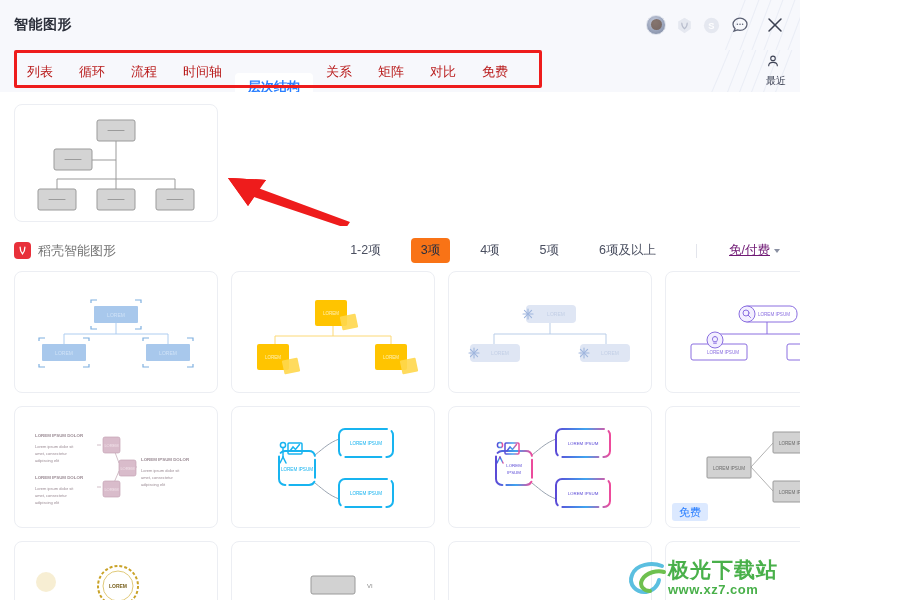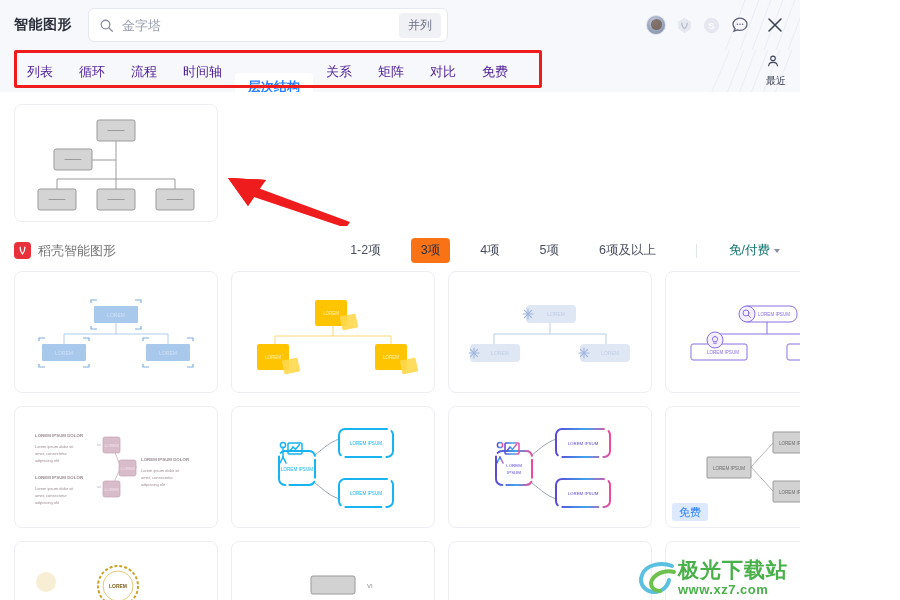--- a/index.html
+++ b/index.html
@@ -74,21 +74,21 @@
     display: flex; align-items: center;
     padding: 0 14px;
     overflow: hidden;
   }
   .tabbar-deco{
     position:absolute; right:-40px; top:-110px; width:260px;height:220px;
     pointer-events:none; opacity:.5;
   }
   .tabs { display: flex; align-items: center; height: 32px; position: relative; z-index:2;}
   .tab {
-    font-size: 13px; color: #4c1d95; padding: 7px 13px; cursor: pointer;
+    font-size: 13px; color: #b91c1c; padding: 7px 13px; cursor: pointer;
     white-space: nowrap; border-radius: 4px 4px 0 0; line-height: 1;
   }
   .tab.active { color: #2a7fff; background: #ffffff; font-weight: bold; margin-top: 30px; }
   .recent {
     margin-left: auto; display: flex; align-items: flex-start; gap: 4px;
     font-size: 10px; color: #3f4456; cursor: pointer; position:relative; z-index:2;flex-direction:column;
   }
   .recent svg { width: 14px; height: 14px; }
 
   
@@ -124,21 +124,21 @@
   }
   .brand-logo svg{width:11px;height:11px;}
   .brand-name { font-size: 13px; color: #737373; }
   .filters { margin-left:auto; display:flex; align-items:center; gap:20px; }
   .filter {
     font-size: 12.5px; color:#4a4f60; padding: 4px 10px; border-radius:4px; cursor:pointer;
     white-space:nowrap;
   }
   .filter.active { background:#f97316; color:#2b3040; }
   .filter-div { width:1px; height:14px; background:#e3e5ec; margin: 0 10px; }
-  .filter-drop { display:flex;align-items:center;gap:4px; font-size:12.5px;color:#0f766e;cursor:pointer;padding:4px 2px;}
+  .filter-drop { display:flex;align-items:center;gap:4px; font-size:12.5px;color:#701a75;cursor:pointer;padding:4px 2px;text-decoration:underline;}
   .caret { width:0;height:0;border-left:3.5px solid transparent;border-right:3.5px solid transparent;border-top:4px solid #8a90a2;}
 
   
   .grid {
     display: grid;
     grid-template-columns: repeat(4, 204px);
     gap: 13px;
     padding: 0 14px;
   }
   .tpl-card {
@@ -150,21 +150,21 @@
   }
   .tpl-card svg { display:block; }
   .free-badge {
     position:absolute; left: 6px; bottom: 6px;
     background:#dce9ff; color:#2a7fff; font-size:11px;
     padding: 2px 7px; border-radius:3px; line-height:1.3;
   }
 
   
   .watermark {
-    position:absolute; right: 12px; bottom: 4px; z-index: 40;
+    position:absolute; right: 22px; bottom: 4px; z-index: 40;
     display:flex; align-items:center; pointer-events:none;
   }
   .wm-text { display:flex; flex-direction:column; line-height:1; }
   .wm-title { font-size: 21px; font-weight:bold; color:#49b04a; letter-spacing:1px;}
   .wm-url { font-size: 13px; font-weight:bold; color:#49b04a; letter-spacing:.5px; margin-top:3px;}
 </style>
 </head>
 <body>
 
 <div id="app">
@@ -176,30 +176,20 @@
         <path d="M132 220 C 162 150, 187 80, 217 0"></path>
         <path d="M144 220 C 174 150, 199 80, 229 0"></path>
         <path d="M156 220 C 186 150, 211 80, 241 0"></path>
         <path d="M168 220 C 198 150, 223 80, 253 0"></path>
         <path d="M100 220 C 140 140, 170 60, 190 0"></path>
       </g>
     </svg>
 
     <div class="app-title">智能图形</div>
 
-    <div class="search-box">
-      <span class="search-icon">
-        <svg viewBox="0 0 16 16" fill="none" stroke="currentColor" stroke-width="1.4">
-          <circle cx="7" cy="7" r="4.6"></circle>
-            <line x1="10.4" y1="10.4" x2="14.2" y2="14.2" stroke-linecap="round"></line>
-        </svg>
-      </span>
-      <input class="search-input" type="text" placeholder="金字塔" style="">
-      <span class="search-tag">并列</span>
-    </div>
 
     <div class="header-right">
       <span class="avatar"></span>
       <span class="hex-icon">
         <svg viewBox="0 0 20 20">
             <path d="M10 1l7.5 4.3v8.6L10 19l-7.5-5.1V5.3z" fill="#e3e6ee"></path>
         <path d="M6.8 7.2c0 3 1.4 5.4 3.2 6.6 1.8-1.2 3.2-3.6 3.2-6.6" fill="none" stroke="#aeb4c6" stroke-width="1.4" stroke-linecap="round"></path>
           </svg>
       </span>
       <span class="s-icon">

